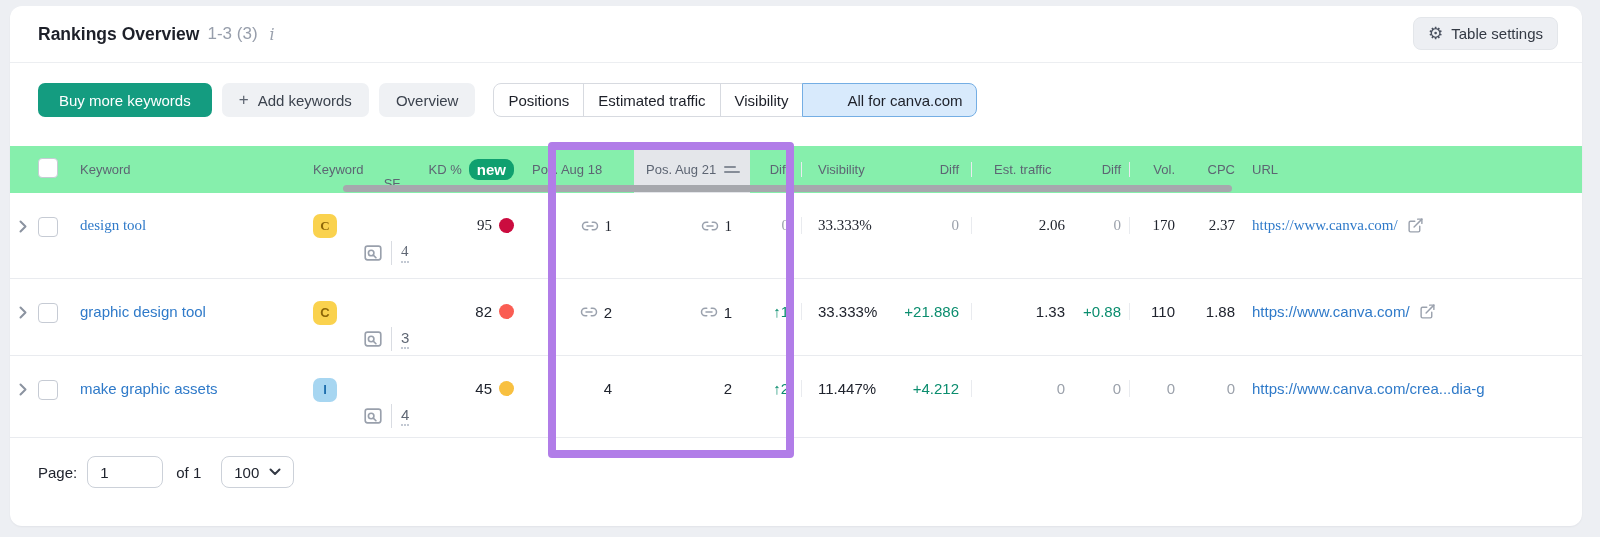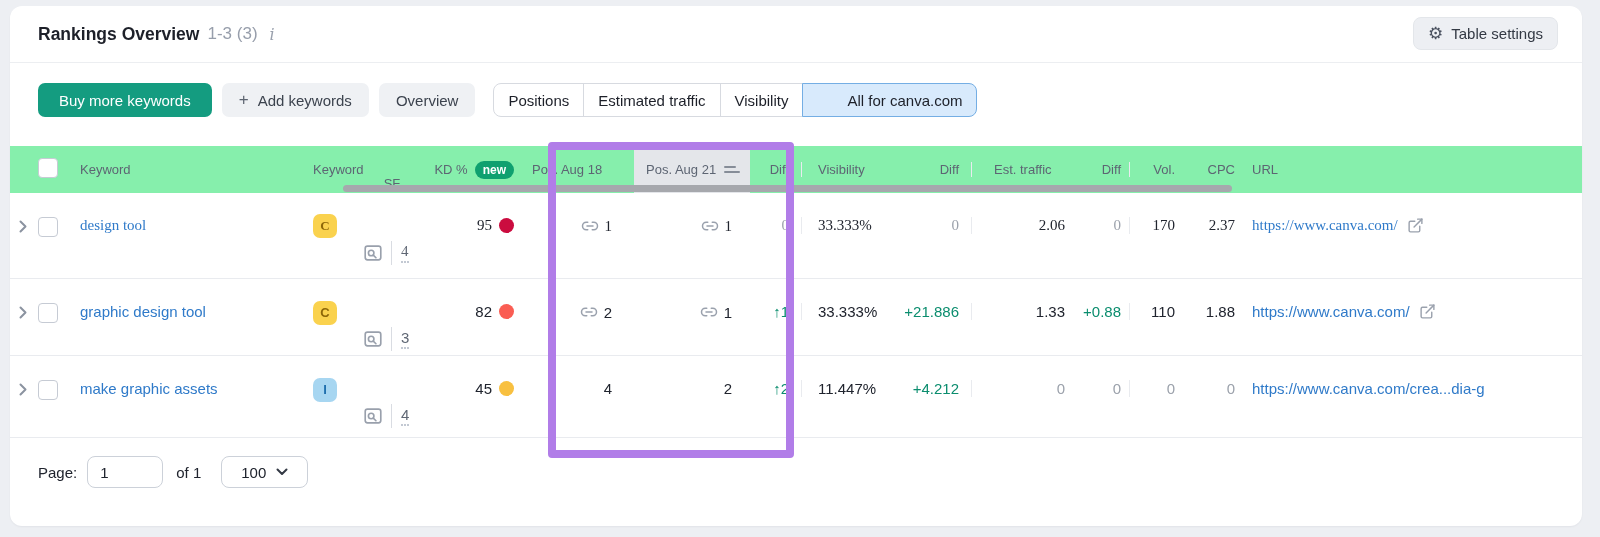--- a/index.html
+++ b/index.html
@@ -115,21 +115,21 @@
     background: #a6a8ad; border-radius: 4px;
   }
   
   .checkbox {
     width: 18px; height: 18px; display: inline-block;
     background: #fff; border: 1px solid #c6cbd4; border-radius: 4px;
     cursor: pointer;
   }
   .new-badge {
     background: #0fa06f; color: #fff;
-    font-size: 12px; font-weight: 700;
+    font-size: 15px; font-weight: 700;
     border-radius: 9px; padding: 3px 8px 3px 8px;
     margin-left: 7px; line-height: 1;
   }
   .sort-icon { display: inline-flex; flex-direction: column; gap: 3px; }
   .sort-icon i { display: block; height: 2px; background: #868d98; border-radius: 1px; }
   .sort-icon .b1 { width: 12px; }
   .sort-icon .b2 { width: 16px; }
   
   .expander { color: #8b93a0; cursor: pointer; display: inline-flex; margin-top: 3px; }
   .kw-link, .url-link { color: #2f7ac9; text-decoration: none; cursor: pointer; }
@@ -169,21 +169,21 @@
     margin-left: 10px; padding: 0 12px;
     font-size: 15px; color: #20242e;
     font-family: "Liberation Sans", sans-serif;
     outline: none;
   }
   .of-label { margin-left: 13px; }
   .page-size {
     margin-left: 20px; height: 32px; box-sizing: border-box;
     border: 1px solid #ccd1d9; border-radius: 8px;
     display: inline-flex; align-items: center; gap: 10px;
-    padding: 0 19px; cursor: pointer;
+    padding: 0 12px; cursor: pointer;
   }
 </style>
 </head>
 <body>
 
 <div class="card">
 
   <div class="card-header">
     <span class="title">Rankings Overview</span>
     <span class="range">1-3 (3)</span>

